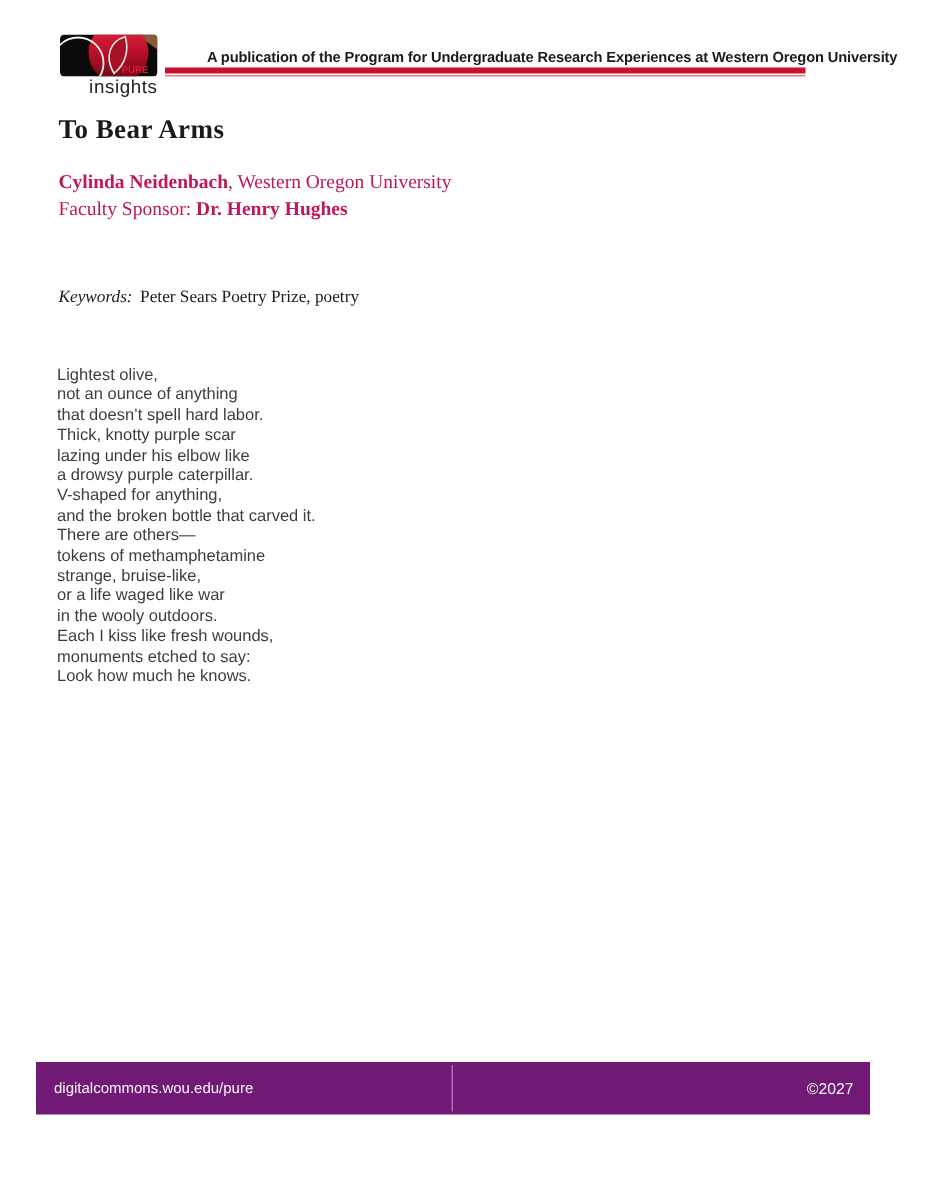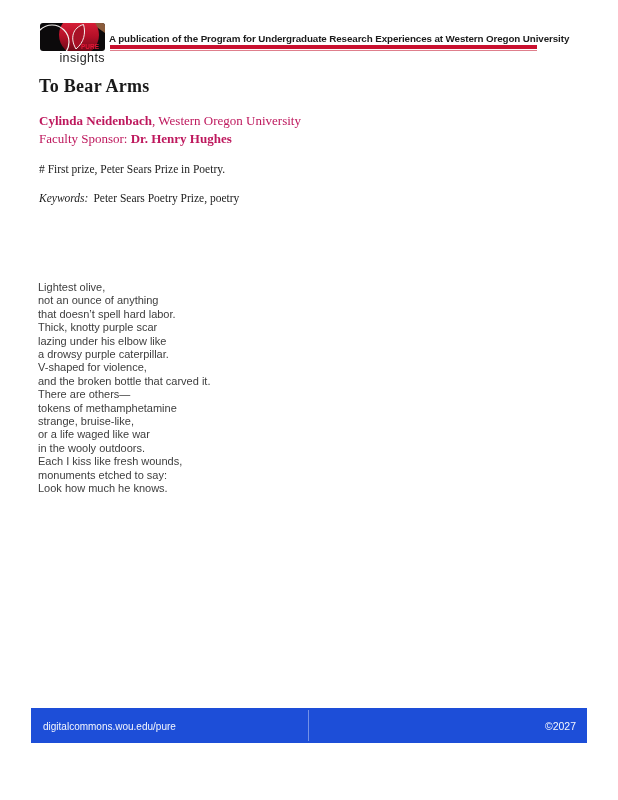--- a/index.html
+++ b/index.html
@@ -21,21 +21,21 @@
     margin-top: 1px;
     text-align: right;
     font-family: "Liberation Sans", sans-serif;
     font-size: 12.5px;
     line-height: 12px;
     letter-spacing: 0.4px;
     color: #242424;
   }
   .tagline {
     position: absolute;
-    left: 109px; top: 33px;
+    left: 138px; top: 33px;
     width: 430px;
     font-family: "Liberation Sans", sans-serif;
     font-size: 9.8px;
     font-weight: 600;
     letter-spacing: -0.1px;
     color: #1b1b1b;
     white-space: nowrap;
     text-align: center;
   }
   .header-rule {
@@ -83,29 +83,28 @@
   .keywords .kw-value { margin-left: 5px; }
 
   
   .poem {
     position: absolute;
     left: 38px; top: 244px;
     font-family: "Liberation Sans", sans-serif;
     font-size: 11px;
     line-height: 13.4px;
     color: #3d3d3d;
-    margin-top: 37px;
   }
 
   
   .footer-bar {
     position: absolute;
-    left: 31px; top: 708px;
+    left: 24px; top: 708px;
     width: 556px; height: 35px;
-    background: #1d4ed8;
+    background: #701a75;
     font-family: "Liberation Sans", sans-serif;
   }
   .footer-url {
     position: absolute;
     left: 12px; top: 50%;
     transform: translateY(-50%);
     font-size: 10px;
     color: rgba(255,255,255,0.95);
     text-decoration: none;
   }
@@ -158,34 +157,33 @@
 
   <div class="header-rule"></div>
 
   <h1 class="title" style="font-weight:700; margin:0;">To Bear Arms</h1>
 
   <div class="byline">
     <div><b>Cylinda Neidenbach</b><span>, Western Oregon University</span></div>
     <div><span>Faculty Sponsor: </span><b>Dr. Henry Hughes</b></div>
   </div>
 
-  <div class="prize-note"># First prize, Peter Sears Prize in Poetry.</div>
 
   <div class="keywords">
     <span class="kw-label">Keywords:</span><span class="kw-value">Peter Sears Poetry Prize, poetry</span>
   </div>
 
   <div class="poem">
     <div>Lightest olive,</div>
     <div>not an ounce of anything</div>
     <div>that doesn’t spell hard labor.</div>
     <div>Thick, knotty purple scar</div>
     <div>lazing under his elbow like</div>
     <div>a drowsy purple caterpillar.</div>
-    <div>V-shaped for violence,</div>
+    <div>V-shaped for anything,</div>
     <div>and the broken bottle that carved it.</div>
     <div>There are others—</div>
     <div>tokens of methamphetamine</div>
     <div>strange, bruise-like,</div>
     <div>or a life waged like war</div>
     <div>in the wooly outdoors.</div>
     <div>Each I kiss like fresh wounds,</div>
     <div>monuments etched to say:</div>
     <div>Look how much he knows.</div>
   </div>

